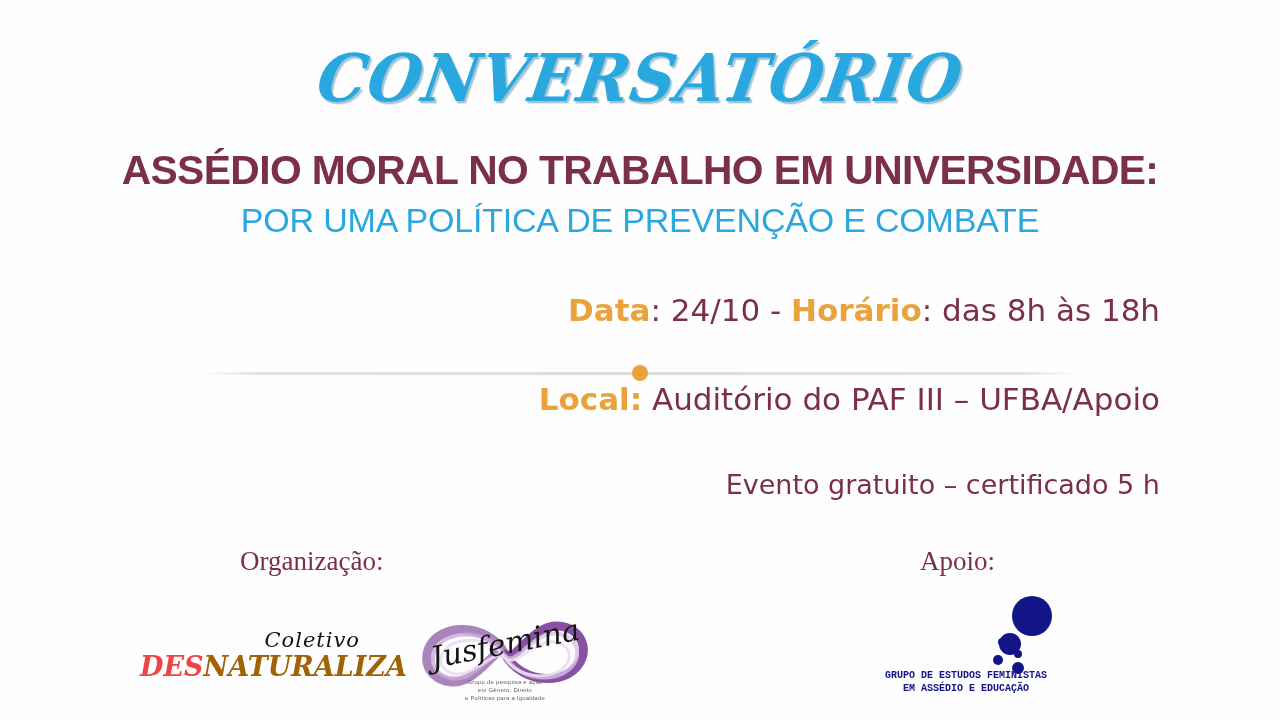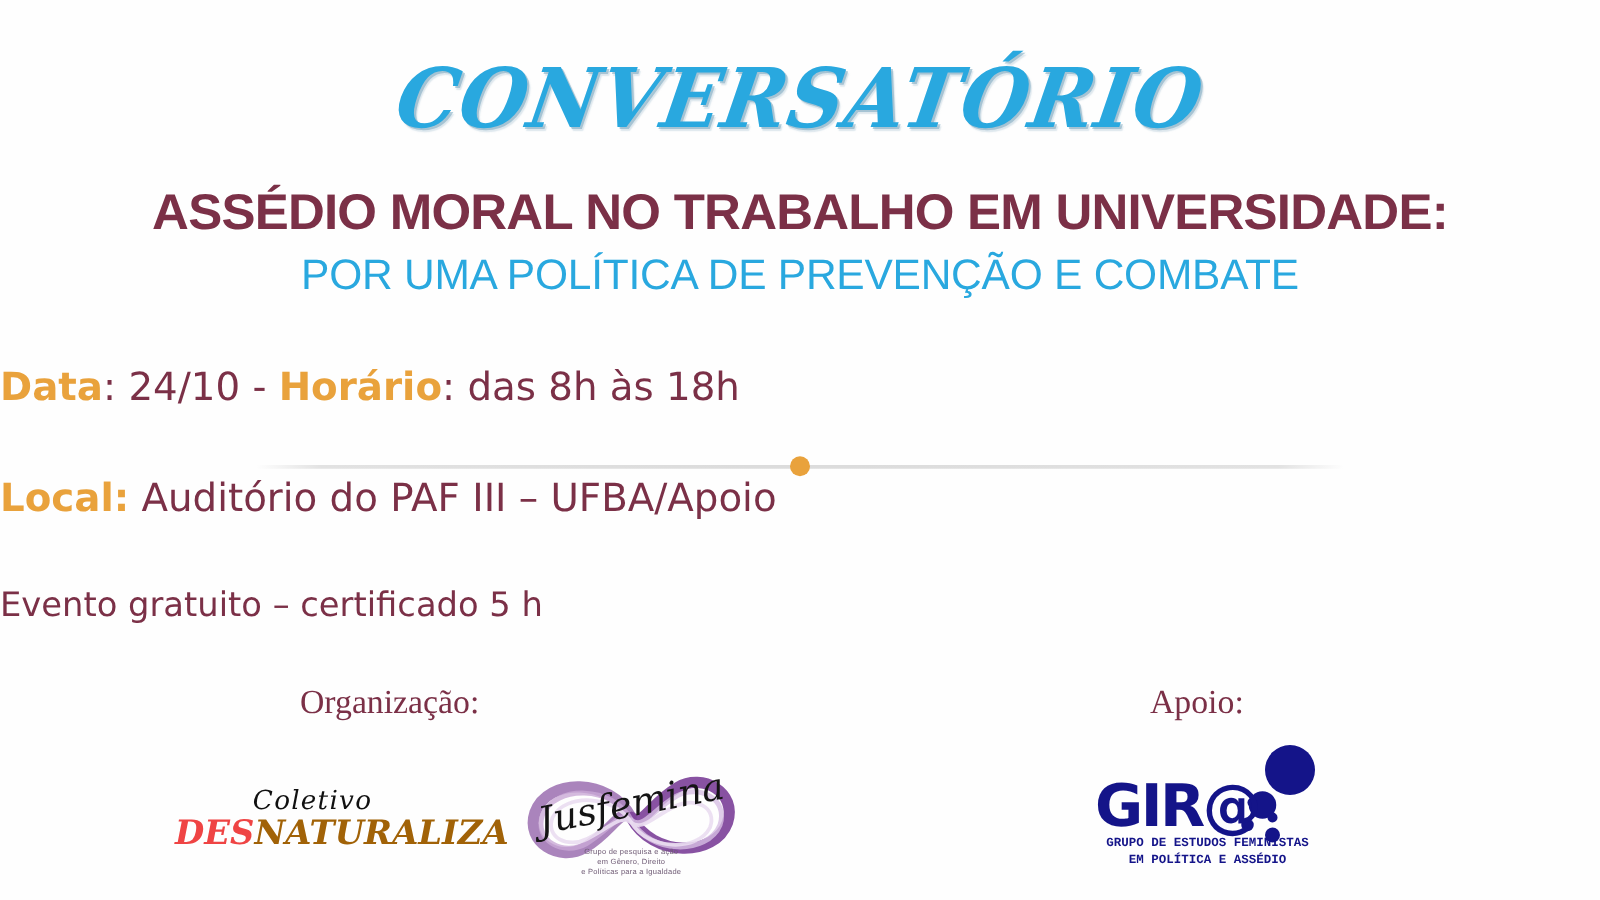--- a/index.html
+++ b/index.html
@@ -70,21 +70,21 @@
     letter-spacing: -0.2px;
     color: #29A8DF;
     white-space: nowrap;
   }
 
   
   .info-line {
     position: absolute;
     left: 0;
     width: 1160px;
-    text-align: left;
+    text-align: right;
     font-family: "DejaVu Sans", sans-serif;
     color: #7B3047;
     white-space: nowrap;
   }
   .line-data   { top: 292px; font-size: 31px; }
   .line-local  { top: 381px; font-size: 31px; }
   .line-free   { top: 469px; font-size: 27px; }
 
   .lbl-orange {
     color: #E9A23C;
@@ -136,21 +136,21 @@
   }
   .credit-org  { top: 546px; left: 240px; }
   .credit-sup  { top: 546px; left: 920px; }
 
   
   .logo-desnat {
     position: absolute;
     top: 630px;
     left: 140px;
     width: 220px;
-    text-align: center;
+    text-align: right;
     line-height: 1.0;
   }
   .desnat-top {
     font-family: "DejaVu Serif", serif;
     font-style: italic;
     font-size: 21px;
     color: #111111;
     letter-spacing: 1px;
     display: block;
     margin-bottom: 2px;
@@ -292,20 +292,19 @@
 
   <div class="logo-gira">
     <svg class="gira-svg" width="200" height="110" viewBox="0 0 200 110">
       <circle cx="166" cy="20" r="20" fill="#141489"></circle>
       <circle cx="144" cy="48" r="11" fill="#141489"></circle>
       <circle cx="152" cy="72" r="6" fill="#141489"></circle>
       <circle cx="132" cy="64" r="5" fill="#141489"></circle>
       <circle cx="136" cy="46" r="4" fill="#141489"></circle>
       <circle cx="152" cy="58" r="4" fill="#141489"></circle>
     </svg>
-    <div class="gira-word">GIR@</div>
     <div class="gira-sub">
       <div>GRUPO DE ESTUDOS FEMINISTAS</div>
-      <div>EM POLÍTICA E ASSÉDIO</div>
+      <div>EM ASSÉDIO E EDUCAÇÃO</div>
     </div>
   </div>
 
 </div>
 
 </body></html>

